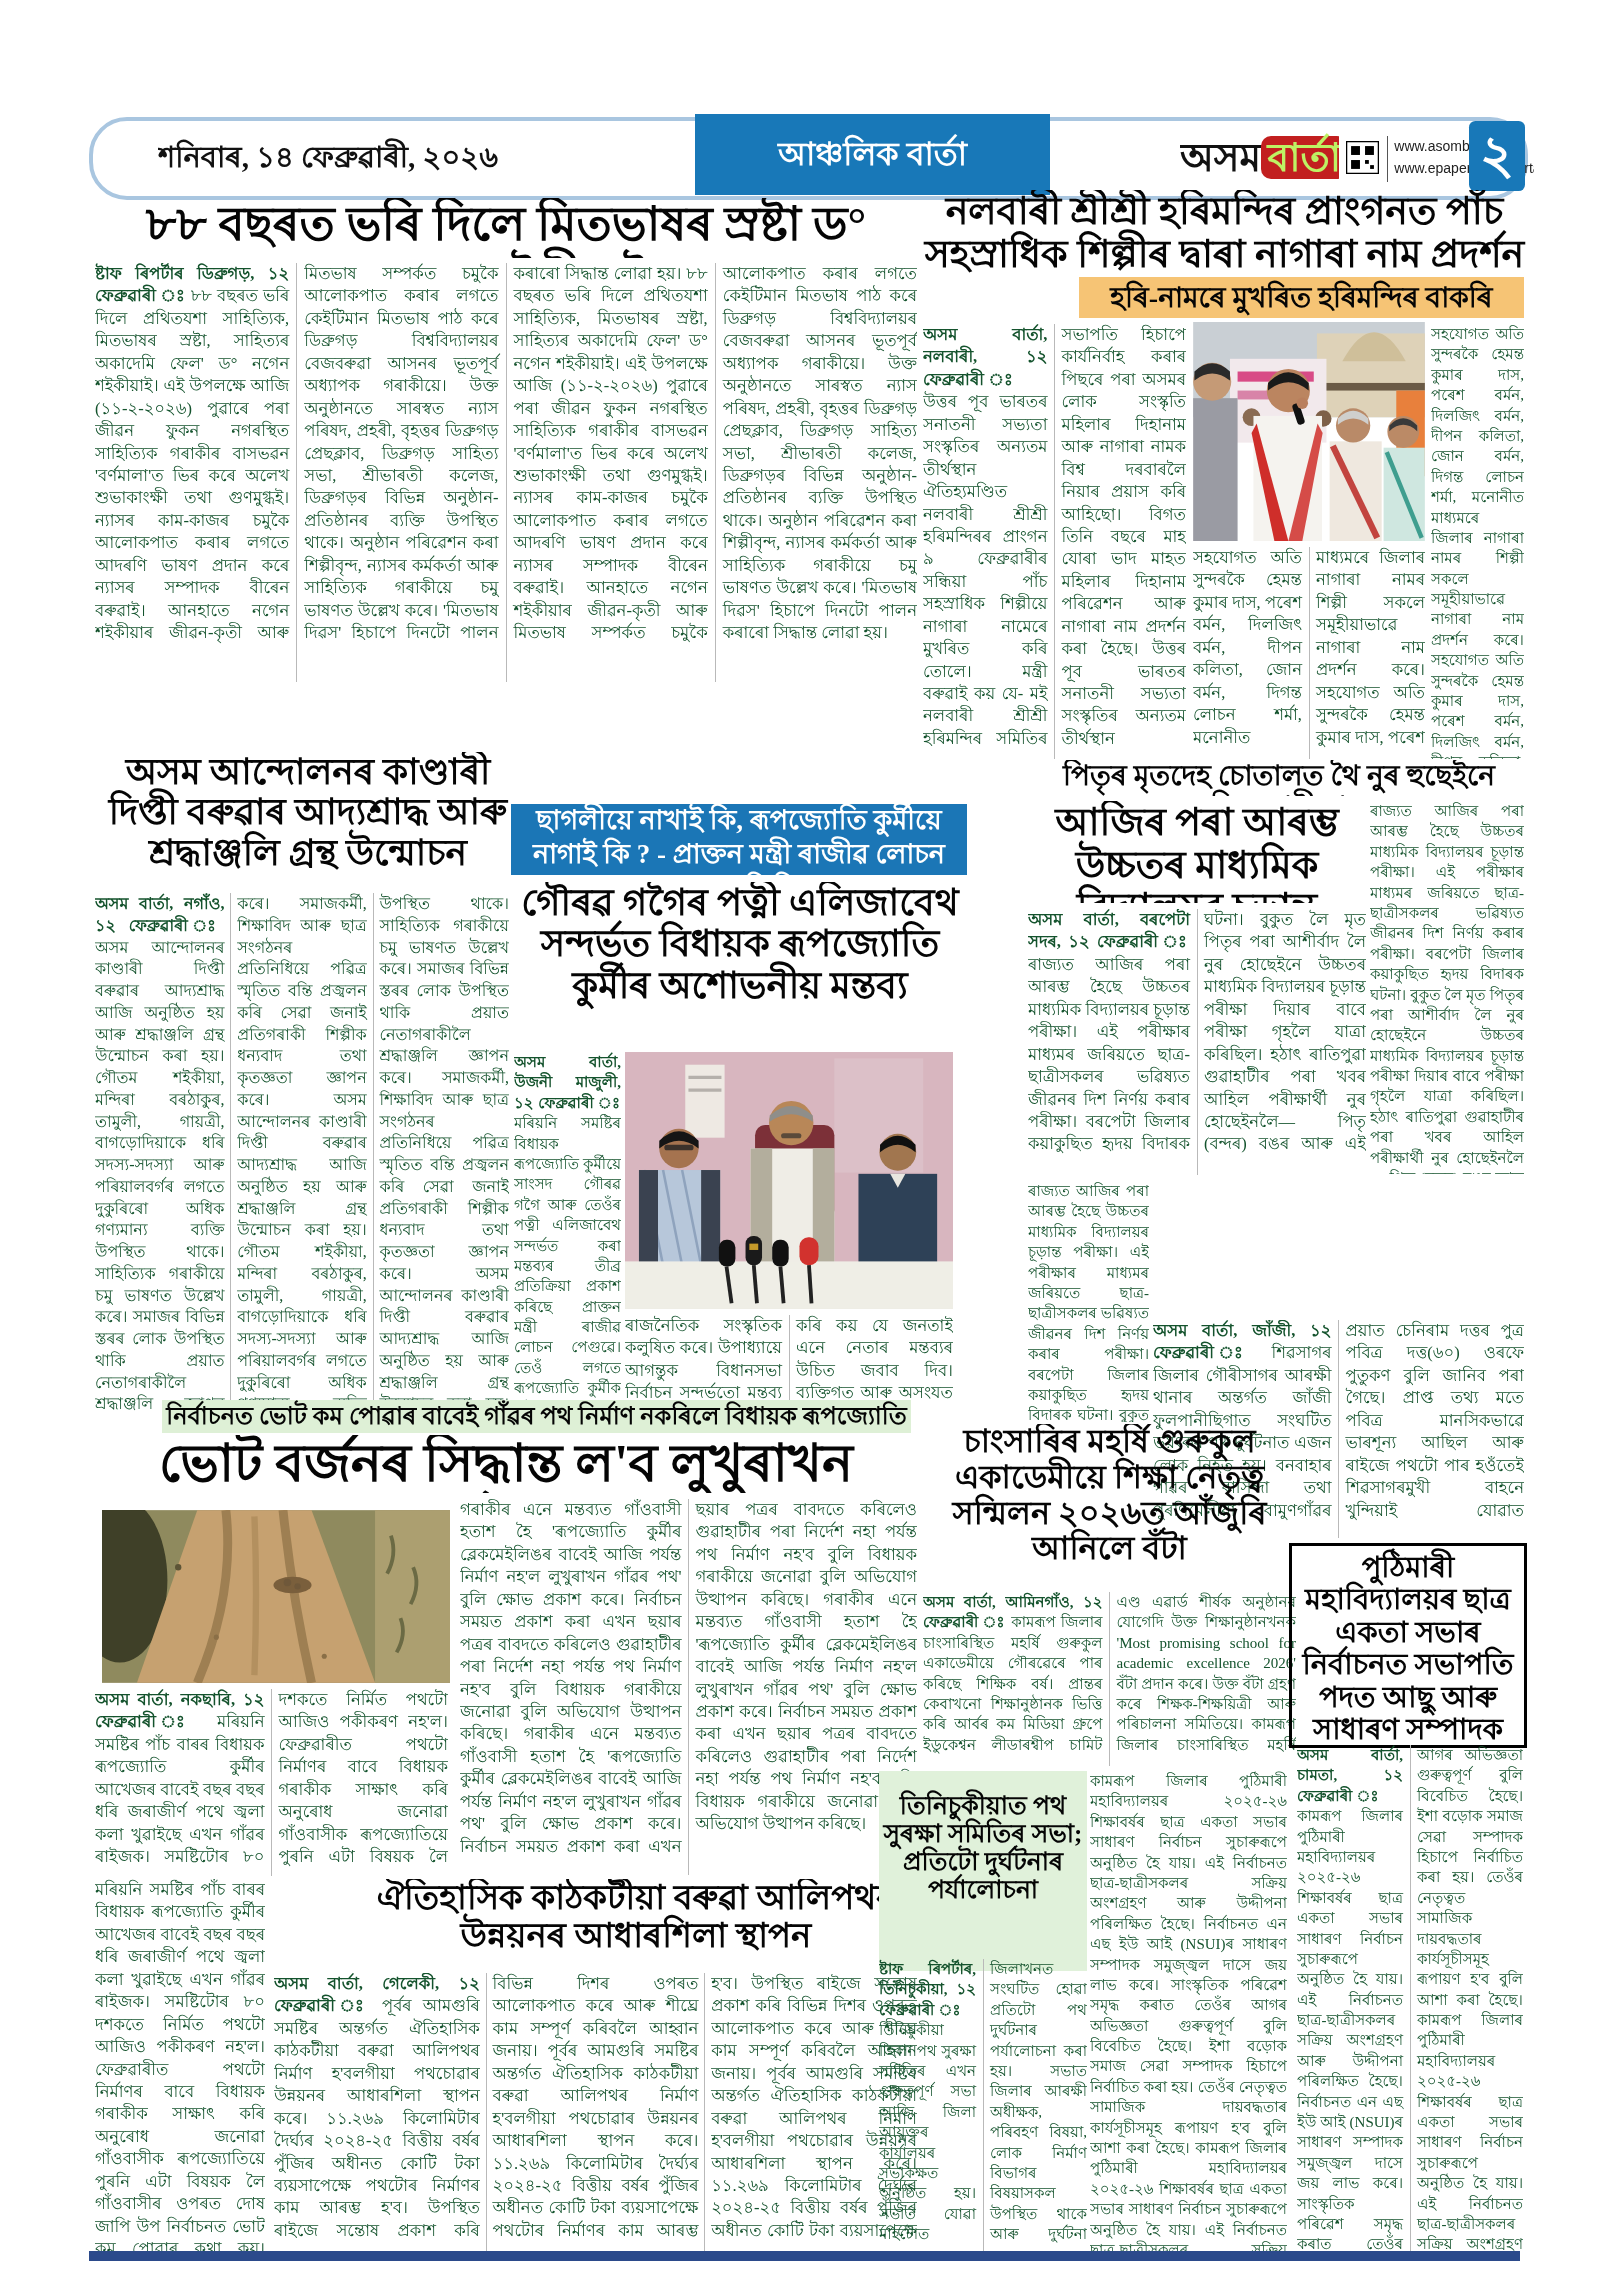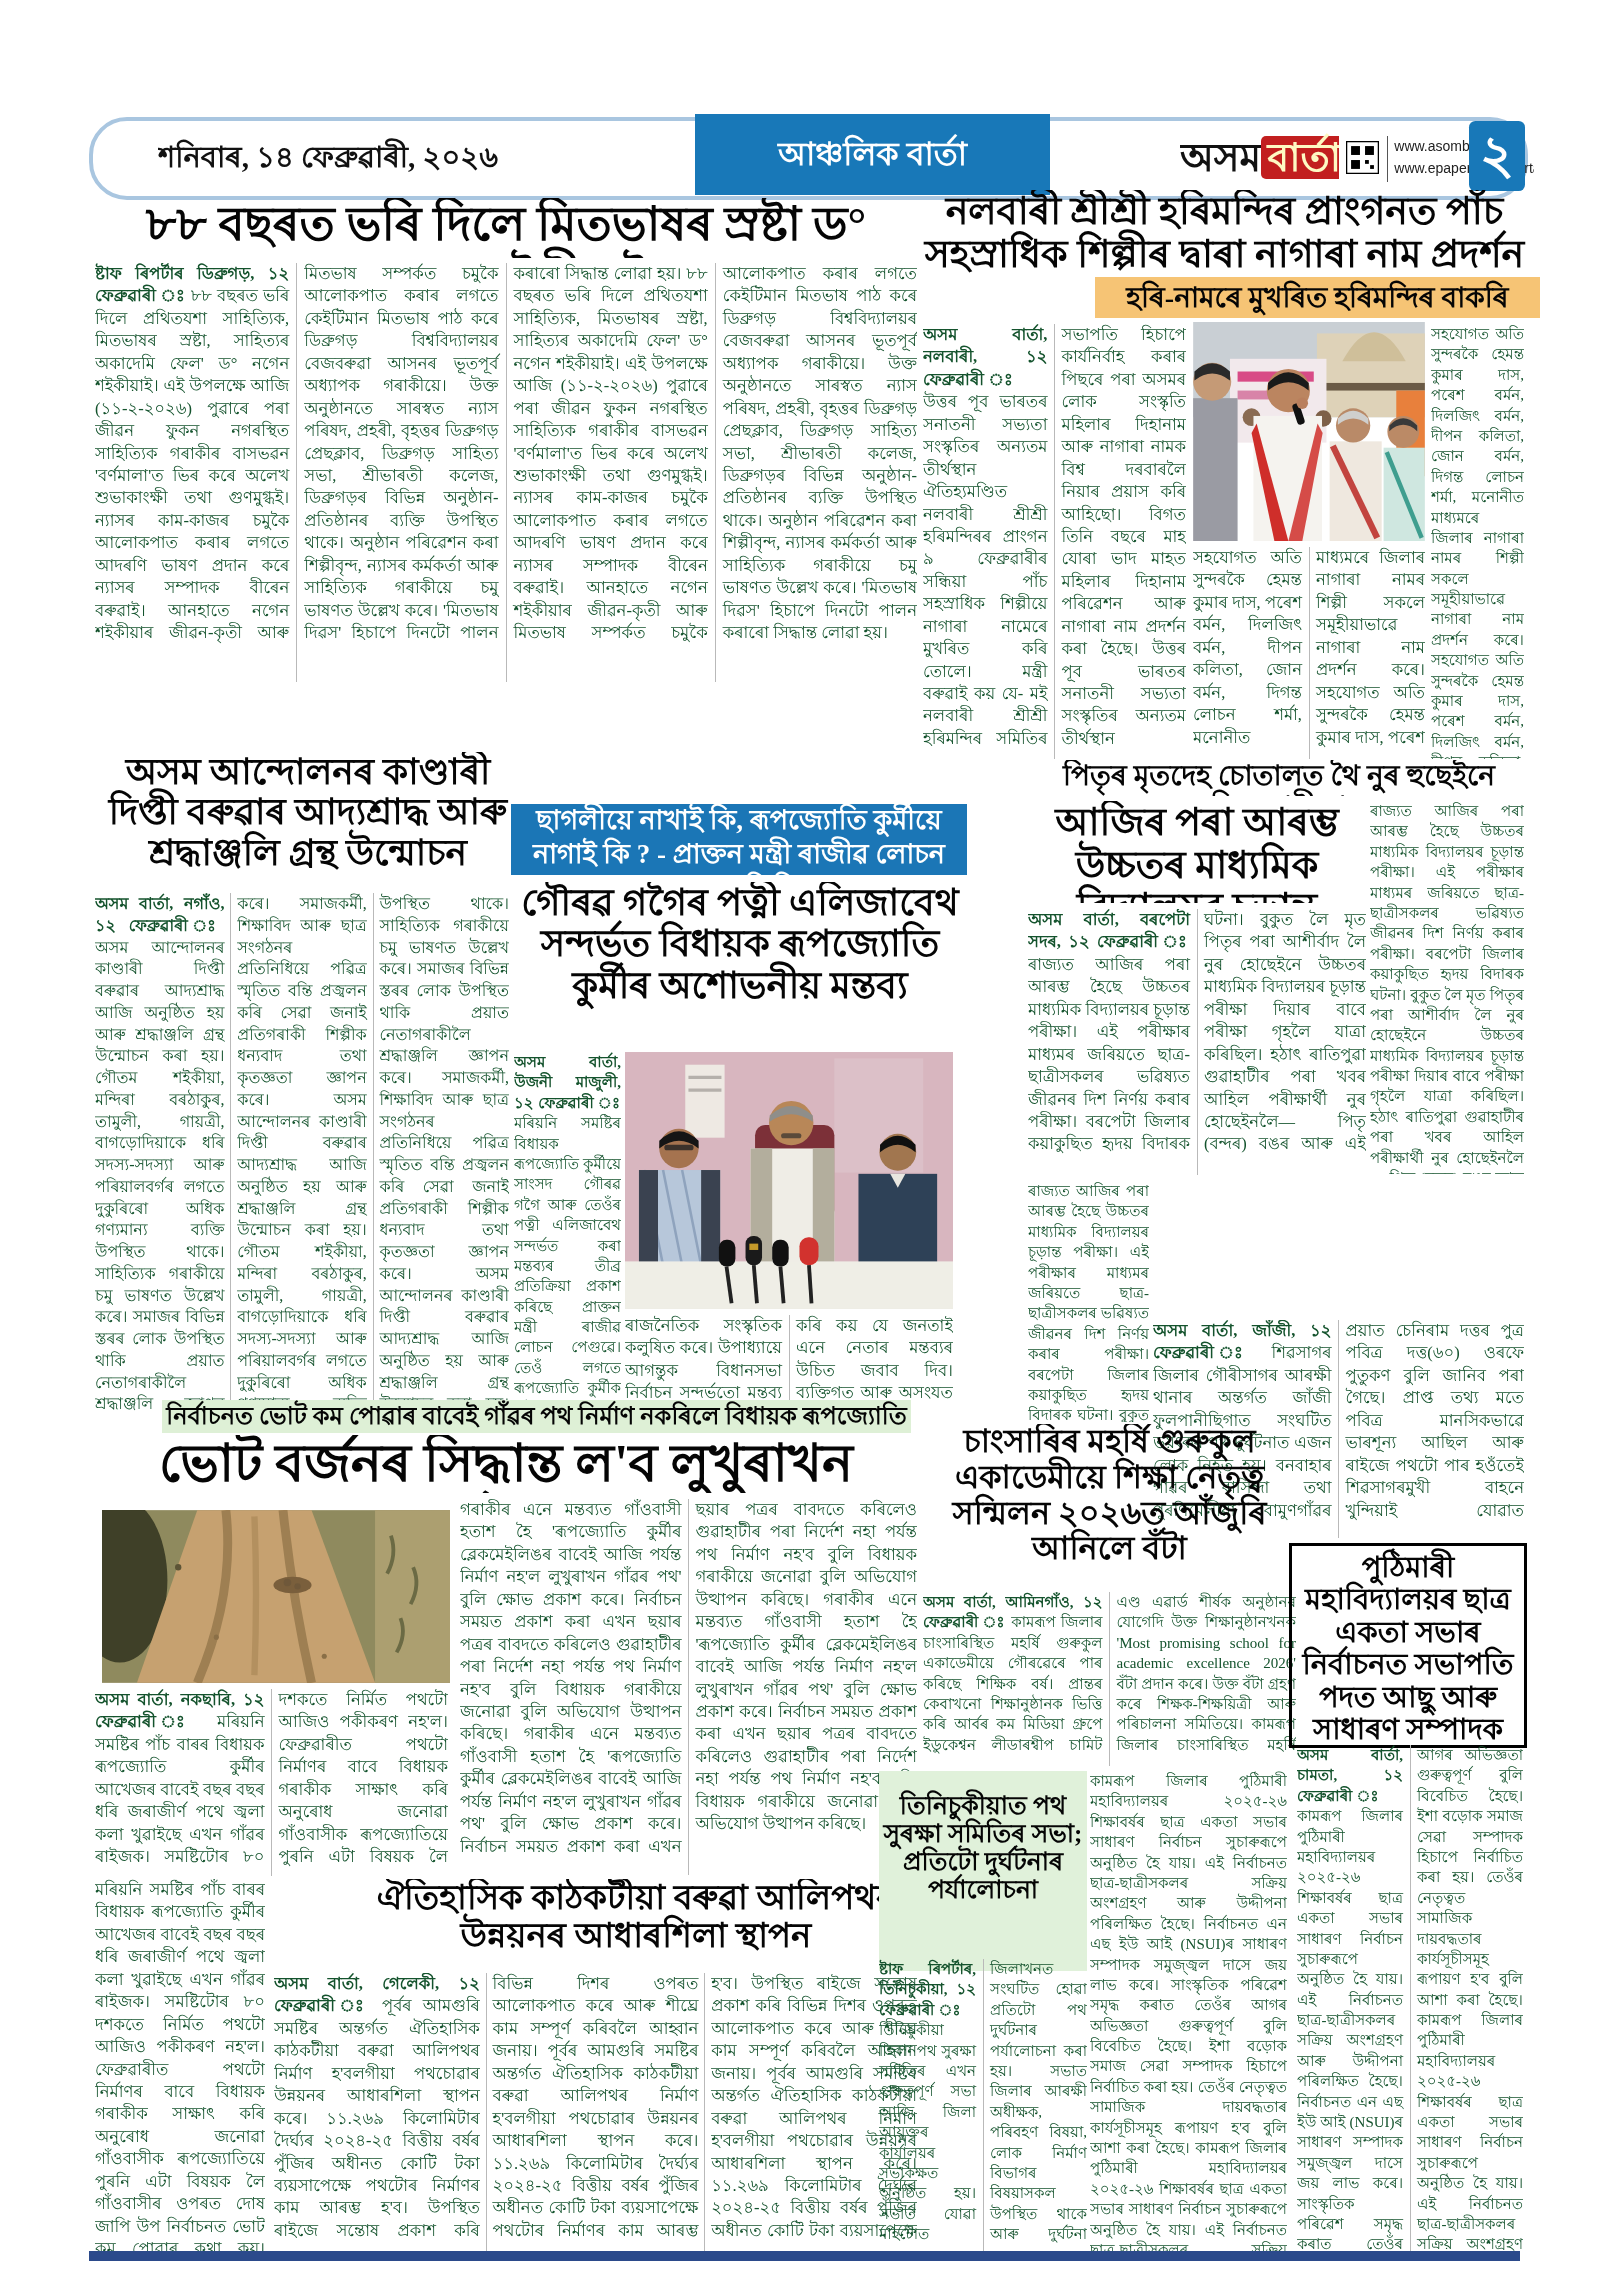--- a/index.html
+++ b/index.html
@@ -14,21 +14,21 @@
   .cols4{column-count:4;column-gap:15px;column-rule:0.6px solid #b9b9b9;}
   .small{font-size:15px;}
   
   .hbar{left:89px;top:117px;width:1431px;height:75px;border:4.4px solid #a9c6e0;
         border-radius:38px;background:#fff;}
   .hdate{left:130px;top:127px;width:508px;height:61px;font-size:29px;font-weight:bold;
          line-height:61px;margin-left:28px;}
   .hsection{left:695px;top:114px;width:355px;height:81px;background:#1878b8;color:#fff;
             font-size:32px;font-weight:bold;text-align:center;line-height:81px;}
   .hbrand{left:1180px;top:132px;width:159px;height:51px;font-size:39px;font-weight:bold;line-height:51px;}
-  .hbrand .red{background:#c21f1f;color:#fef9c3;padding:0 6.3px;border-radius:5px;}
+  .hbrand .red{background:#c21f1f;color:#bef264;padding:0 6.3px;border-radius:10px;}
   .hqr{left:1346px;top:141px;width:33px;height:33px;}
   .hurls{left:1387px;top:136px;width:140px;height:46px;font-size:14px;line-height:21.6px;
          font-family:"Liberation Sans",sans-serif;color:#222;border-left:1.9px solid #555;padding-left:6.3px;}
   .hbadge{left:1469px;top:121px;width:56px;height:70px;background:#1878b8;color:#fff;
           font-size:53px;font-weight:bold;text-align:center;line-height:69px;border-radius:6.3px;}
   .footerbar{left:89px;top:2251px;width:1431px;height:10px;background:#2b4a8b;}
   
   .orange{background:#f6c475;}
   .blueband{background:#1b76b6;color:#fff;}
   .greenband{background:#def0d6;}
@@ -63,21 +63,21 @@
   </div>
   <div class="abs hbadge">২</div>
 
   <div class="abs head" style="left:95px;top:198px;width:822px;height:60px;font-size:47px;">৮৮ বছৰত ভৰি দিলে মিতভাষৰ স্ৰষ্টা ড° নগেন শইকীয়াই</div>
   <div class="abs body cols4" style="left:95px;top:263px;width:822px;height:419px;">
     <b class="byl">ষ্টাফ ৰিপৰ্টাৰ ডিব্ৰুগড়, ১২ ফেব্ৰুৱাৰী ঃ</b>
     <span>৮৮ বছৰত ভৰি দিলে প্ৰথিতযশা সাহিত্যিক, মিতভাষৰ স্ৰষ্টা, সাহিত্যৰ অকাদেমি ফেল' ড° নগেন শইকীয়াই। এই উপলক্ষে আজি (১১-২-২০২৬) পুৱাৰে পৰা জীৱন ফুকন নগৰস্থিত সাহিত্যিক গৰাকীৰ বাসভৱন 'বৰ্ণমালা'ত ভিৰ কৰে অলেখ শুভাকাংক্ষী তথা গুণমুগ্ধই। ন্যাসৰ কাম-কাজৰ চমুকৈ আলোকপাত কৰাৰ লগতে আদৰণি ভাষণ প্ৰদান কৰে ন্যাসৰ সম্পাদক বীৰেন বৰুৱাই। আনহাতে নগেন শইকীয়াৰ জীৱন-কৃতী আৰু মিতভাষ সম্পৰ্কত চমুকৈ আলোকপাত কৰাৰ লগতে কেইটিমান মিতভাষ পাঠ কৰে ডিব্ৰুগড় বিশ্ববিদ্যালয়ৰ বেজবৰুৱা আসনৰ ভূতপূৰ্ব অধ্যাপক গৰাকীয়ে। উক্ত অনুষ্ঠানতে সাৰস্বত ন্যাস পৰিষদ, প্ৰহৰী, বৃহত্তৰ ডিব্ৰুগড় প্ৰেছক্লাব, ডিব্ৰুগড় সাহিত্য সভা, শ্ৰীভাৰতী কলেজ, ডিব্ৰুগড়ৰ বিভিন্ন অনুষ্ঠান-প্ৰতিষ্ঠানৰ ব্যক্তি উপস্থিত থাকে। অনুষ্ঠান পৰিৱেশন কৰা শিল্পীবৃন্দ, ন্যাসৰ কৰ্মকৰ্তা আৰু সাহিত্যিক গৰাকীয়ে চমু ভাষণত উল্লেখ কৰে। 'মিতভাষ দিৱস' হিচাপে দিনটো পালন কৰাৰো সিদ্ধান্ত লোৱা হয়। ৮৮ বছৰত ভৰি দিলে প্ৰথিতযশা সাহিত্যিক, মিতভাষৰ স্ৰষ্টা, সাহিত্যৰ অকাদেমি ফেল' ড° নগেন শইকীয়াই। এই উপলক্ষে আজি (১১-২-২০২৬) পুৱাৰে পৰা জীৱন ফুকন নগৰস্থিত সাহিত্যিক গৰাকীৰ বাসভৱন 'বৰ্ণমালা'ত ভিৰ কৰে অলেখ শুভাকাংক্ষী তথা গুণমুগ্ধই। ন্যাসৰ কাম-কাজৰ চমুকৈ আলোকপাত কৰাৰ লগতে আদৰণি ভাষণ প্ৰদান কৰে ন্যাসৰ সম্পাদক বীৰেন বৰুৱাই। আনহাতে নগেন শইকীয়াৰ জীৱন-কৃতী আৰু মিতভাষ সম্পৰ্কত চমুকৈ আলোকপাত কৰাৰ লগতে কেইটিমান মিতভাষ পাঠ কৰে ডিব্ৰুগড় বিশ্ববিদ্যালয়ৰ বেজবৰুৱা আসনৰ ভূতপূৰ্ব অধ্যাপক গৰাকীয়ে। উক্ত অনুষ্ঠানতে সাৰস্বত ন্যাস পৰিষদ, প্ৰহৰী, বৃহত্তৰ ডিব্ৰুগড় প্ৰেছক্লাব, ডিব্ৰুগড় সাহিত্য সভা, শ্ৰীভাৰতী কলেজ, ডিব্ৰুগড়ৰ বিভিন্ন অনুষ্ঠান-প্ৰতিষ্ঠানৰ ব্যক্তি উপস্থিত থাকে। অনুষ্ঠান পৰিৱেশন কৰা শিল্পীবৃন্দ, ন্যাসৰ কৰ্মকৰ্তা আৰু সাহিত্যিক গৰাকীয়ে চমু ভাষণত উল্লেখ কৰে। 'মিতভাষ দিৱস' হিচাপে দিনটো পালন কৰাৰো সিদ্ধান্ত লোৱা হয়।</span>
   </div>
 
   <div class="abs head" style="left:923px;top:190px;width:603px;height:84px;font-size:38px;">নলবাৰী শ্ৰীশ্ৰী হৰিমন্দিৰ প্ৰাংগনত পাঁচ সহস্ৰাধিক শিল্পীৰ দ্বাৰা নাগাৰা নাম প্ৰদৰ্শন</div>
-  <div class="abs head orange" style="left:1079px;top:277px;width:445px;height:41px;font-size:28px;line-height:41px;margin-left:16px;">হৰি-নামৰে মুখৰিত হৰিমন্দিৰ বাকৰি</div>
+  <div class="abs head orange" style="left:1079px;top:277px;width:445px;height:41px;font-size:28px;line-height:41px;">হৰি-নামৰে মুখৰিত হৰিমন্দিৰ বাকৰি</div>
   <div class="abs body cols2" style="left:923px;top:324px;width:263px;height:435px;">
     <b class="byl">অসম বাৰ্তা, নলবাৰী, ১২ ফেব্ৰুৱাৰী ঃ</b>
     <span>উত্তৰ পূব ভাৰতৰ সনাতনী সভ্যতা সংস্কৃতিৰ অন্যতম তীৰ্থস্থান ঐতিহ্যমণ্ডিত নলবাৰী শ্ৰীশ্ৰী হৰিমন্দিৰৰ প্ৰাংগন ৯ ফেব্ৰুৱাৰীৰ সন্ধিয়া পাঁচ সহস্ৰাধিক শিল্পীয়ে নাগাৰা নামেৰে মুখৰিত কৰি তোলে। মন্ত্ৰী বৰুৱাই কয় যে- মই নলবাৰী শ্ৰীশ্ৰী হৰিমন্দিৰ সমিতিৰ সভাপতি হিচাপে কাৰ্যনিৰ্বাহ কৰাৰ পিছৰে পৰা অসমৰ লোক সংস্কৃতি মহিলাৰ দিহানাম আৰু নাগাৰা নামক বিশ্ব দৰবাৰলৈ নিয়াৰ প্ৰয়াস কৰি আহিছো। বিগত তিনি বছৰে মাহ যোৰা ভাদ মাহত মহিলাৰ দিহানাম পৰিৱেশন আৰু নাগাৰা নাম প্ৰদৰ্শন কৰা হৈছে। উত্তৰ পূব ভাৰতৰ সনাতনী সভ্যতা সংস্কৃতিৰ অন্যতম তীৰ্থস্থান ঐতিহ্যমণ্ডিত নলবাৰী শ্ৰীশ্ৰী হৰিমন্দিৰৰ প্ৰাংগন ৯ ফেব্ৰুৱাৰীৰ সন্ধিয়া পাঁচ সহস্ৰাধিক শিল্পীয়ে নাগাৰা নামেৰে মুখৰিত কৰি তোলে। মন্ত্ৰী বৰুৱাই কয় যে- মই নলবাৰী শ্ৰীশ্ৰী হৰিমন্দিৰ সমিতিৰ সভাপতি হিচাপে কাৰ্যনিৰ্বাহ কৰাৰ পিছৰে পৰা অসমৰ লোক সংস্কৃতি মহিলাৰ দিহানাম আৰু নাগাৰা নামক বিশ্ব দৰবাৰলৈ নিয়াৰ প্ৰয়াস কৰি আহিছো। বিগত তিনি বছৰে মাহ যোৰা ভাদ মাহত মহিলাৰ দিহানাম পৰিৱেশন আৰু নাগাৰা নাম প্ৰদৰ্শন কৰা হৈছে।</span>
   </div>
   <div class="abs" style="left:1193px;top:322px;width:232px;height:219px;">
     <svg class="photo" width="232" height="219" viewBox="0 0 365 345">
       <rect width="365" height="150" fill="#c9cfd4"></rect>
       <rect x="195" y="18" width="170" height="132" fill="#ded2b8"></rect>
       <path d="M235,62 Q285,-30 335,62 Z" fill="#cfbf9a"></path>
       <rect x="195" y="96" width="170" height="12" fill="#6b5b46"></rect>

